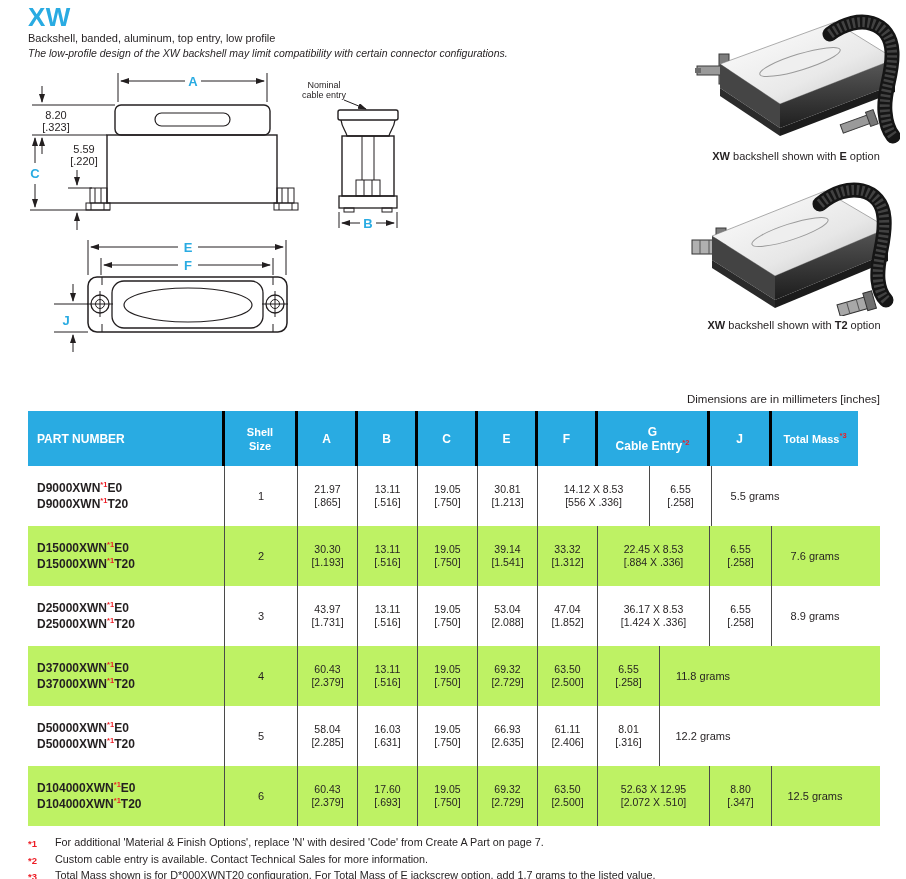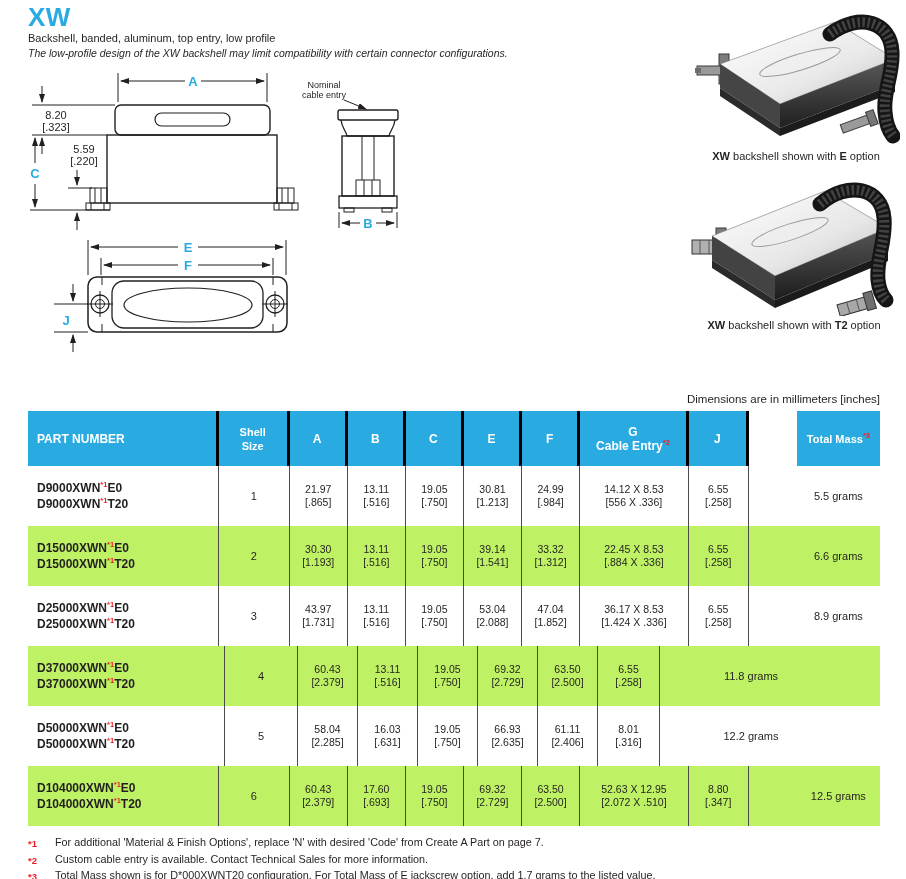--- a/index.html
+++ b/index.html
@@ -34,21 +34,21 @@
     box-sizing:border-box;border-right:1px solid #4a4a4a;
     display:flex;flex-direction:column;align-items:center;justify-content:center;
     font-size:10.5px;line-height:13px;text-align:center;
   }
   .trow .cell:last-child{border-right:none;}
   .c-part{width:197px;align-items:flex-start;text-align:left;padding-left:9px;}
   .c-shell{width:73px;font-size:11px;}
   .c-dim{width:60px;}
   .c-g{width:112px;padding:0 3px;}
   .c-j{width:62px;}
-  .c-mass{width:86px;font-size:11px;margin-left:48px;}
+  .c-mass{width:86px;font-size:11px;}
   .pn{font-weight:bold;font-size:12px;line-height:16px;}
   sup.fn{color:#ed1c24;font-weight:bold;font-size:7.5px;vertical-align:super;line-height:0;}
   .hcell sup.fn{color:#ed1c24;}
   
   .footnotes{left:28px;top:835px;width:864px;}
   .fnrow{display:flex;line-height:15.5px;font-size:10.8px;}
   .fnmark{color:#ed1c24;font-weight:bold;font-size:9.5px;width:27px;flex:0 0 27px;padding-top:1px;}
   
   svg text{font-family:"Liberation Sans",sans-serif;}
   .dimletter{fill:#29abe2;font-weight:bold;font-size:13px;}
@@ -297,24 +297,20 @@
         <span>[.516]</span>
       </div>
     <div class="cell c-dim">
         <span>19.05</span>
         <span>[.750]</span>
       </div>
     <div class="cell c-dim">
         <span>30.81</span>
         <span>[1.213]</span>
       </div>
-    <div class="cell c-dim">
-        <span>24.99</span>
-        <span>[.984]</span>
-      </div>
     <div class="cell c-g">
         <span>14.12 X 8.53</span>
         <span>[556 X .336]</span>
       </div>
     <div class="cell c-j">
         <span>6.55</span>
         <span>[.258]</span>
       </div>
     <div class="cell c-mass">5.5 grams</div>
   </div>
@@ -346,21 +342,21 @@
         <span>[1.312]</span>
       </div>
     <div class="cell c-g">
         <span>22.45 X 8.53</span>
         <span>[.884 X .336]</span>
       </div>
     <div class="cell c-j">
         <span>6.55</span>
         <span>[.258]</span>
       </div>
-    <div class="cell c-mass">6.6 grams</div>
+    <div class="cell c-mass">7.6 grams</div>
   </div>
 
   <div class="trow">
     <div class="cell c-part">
       <div class="pn"><span>D25000XWN</span><sup class="fn">*1</sup><span>E0</span></div>
       <div class="pn"><span>D25000XWN</span><sup class="fn">*1</sup><span>T20</span></div>
     </div>
     <div class="cell c-shell">3</div>
     <div class="cell c-dim">
         <span>43.97</span>

